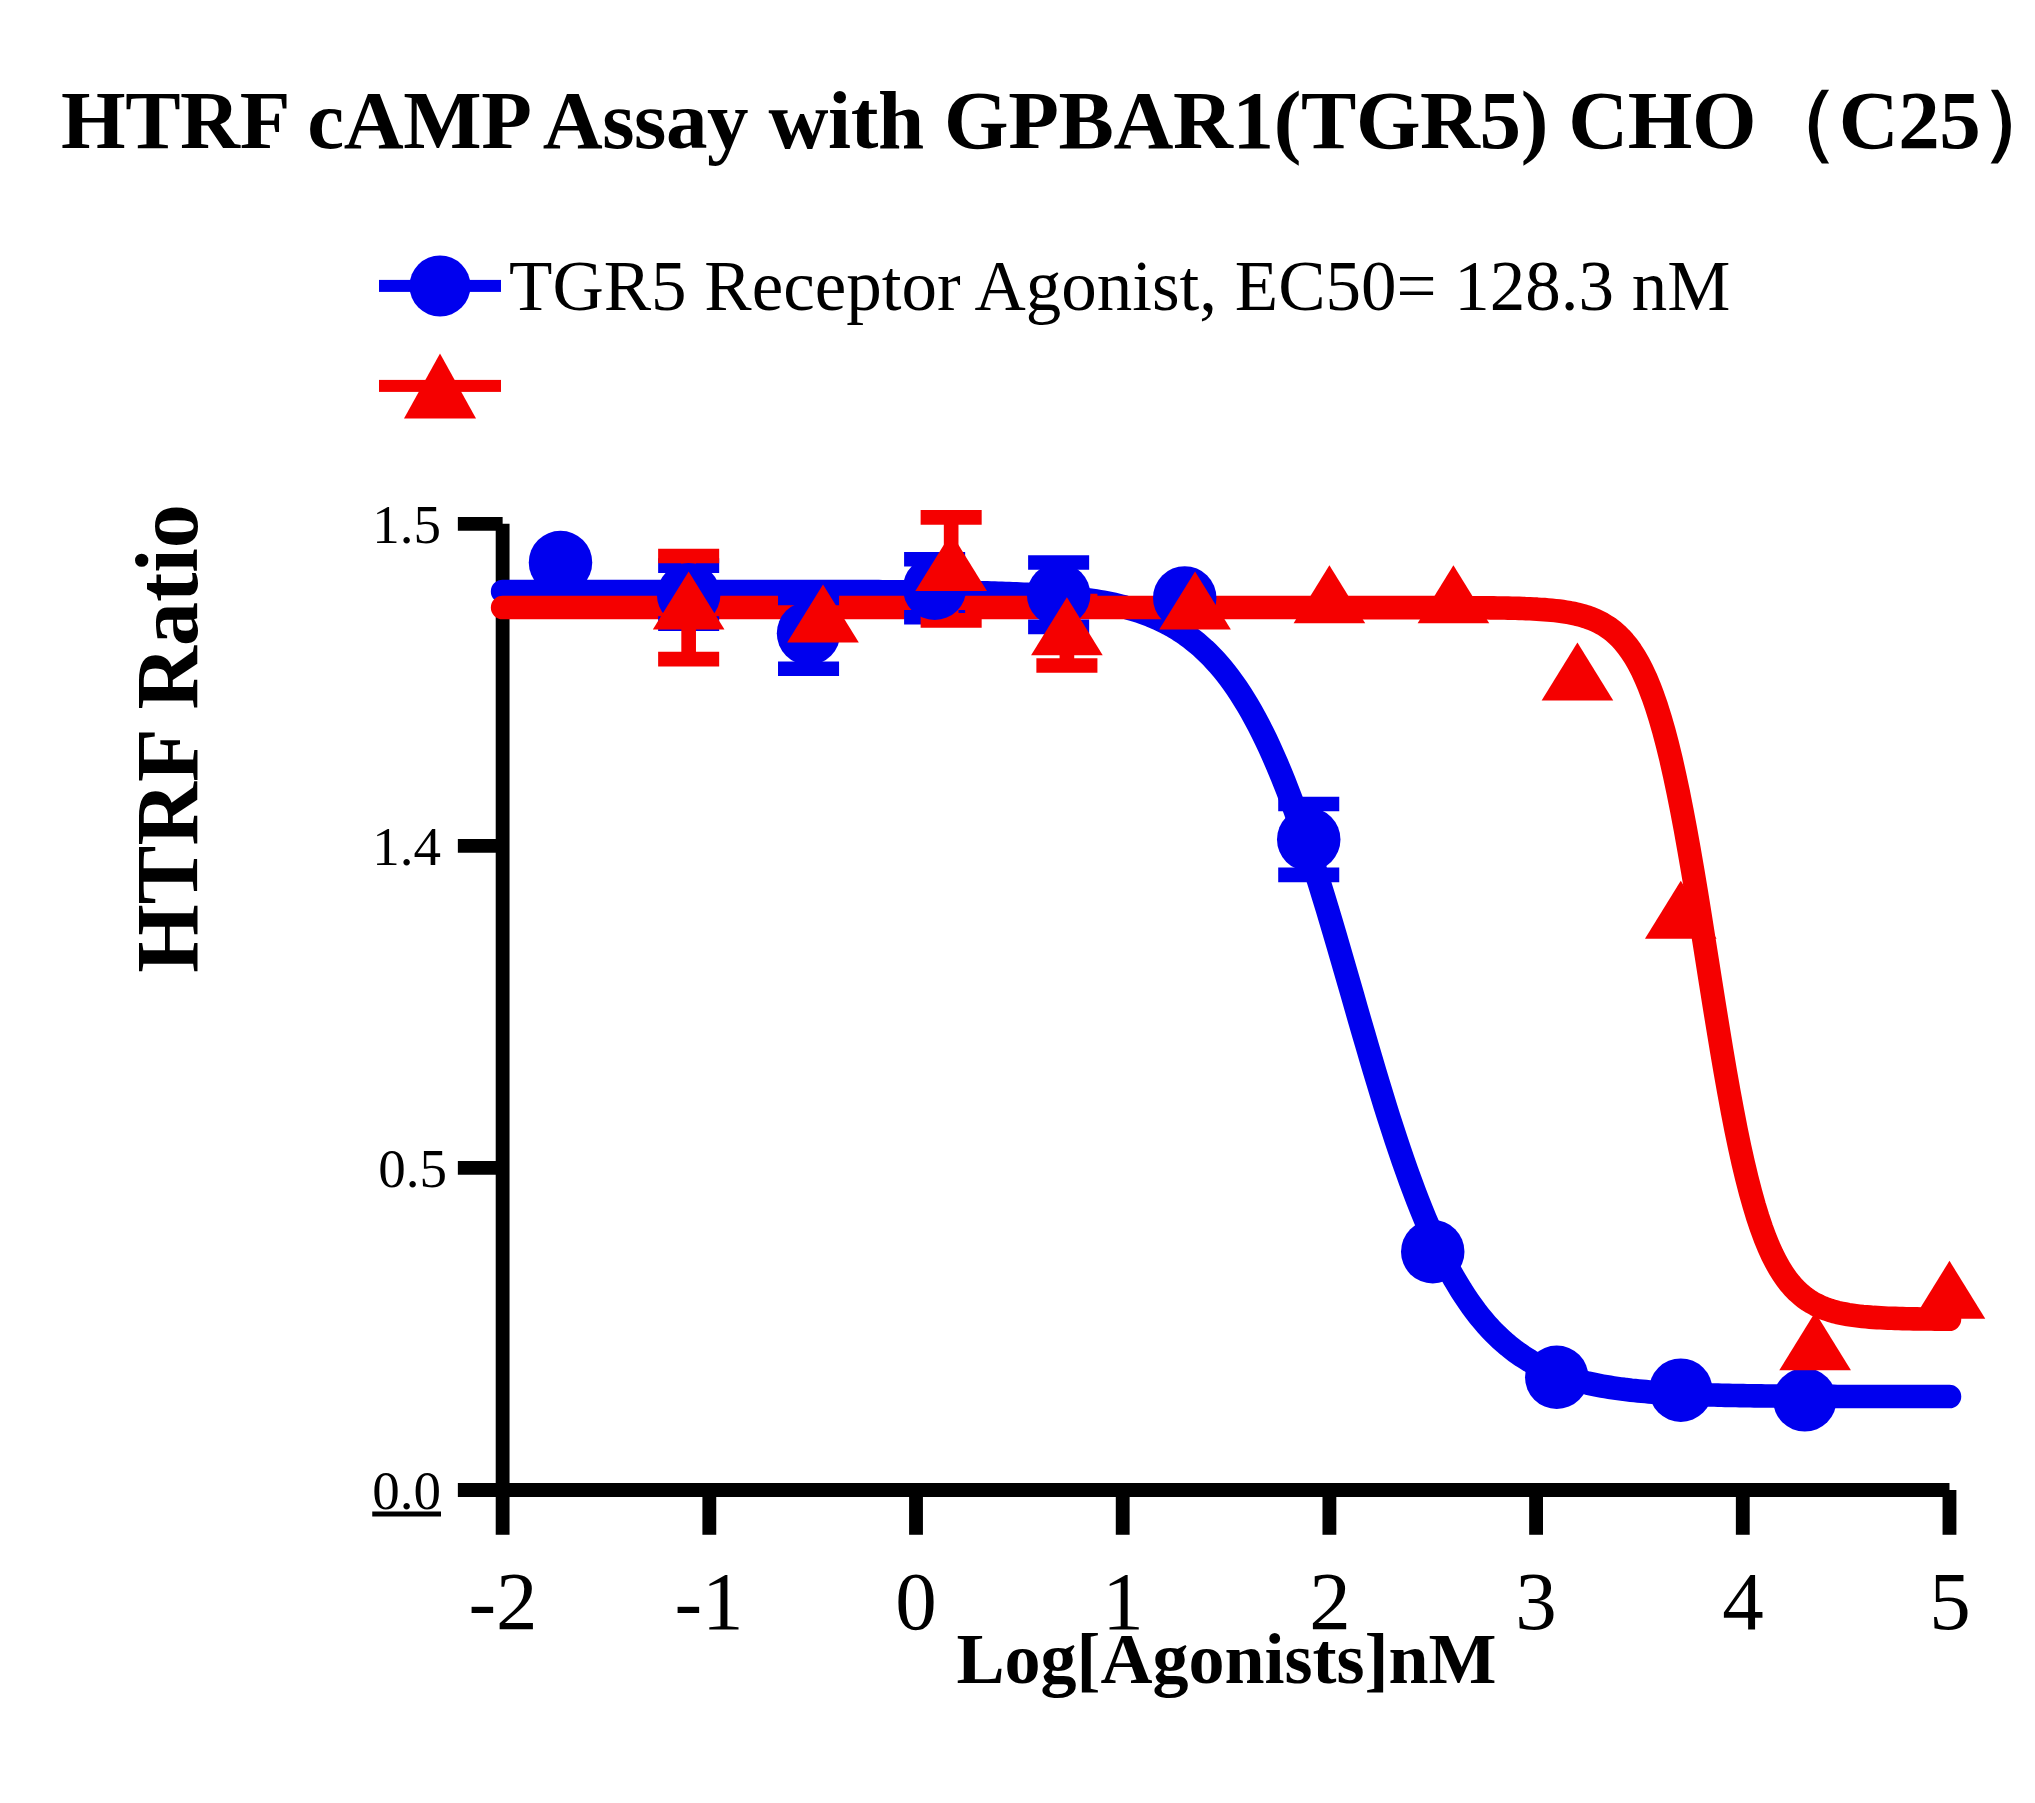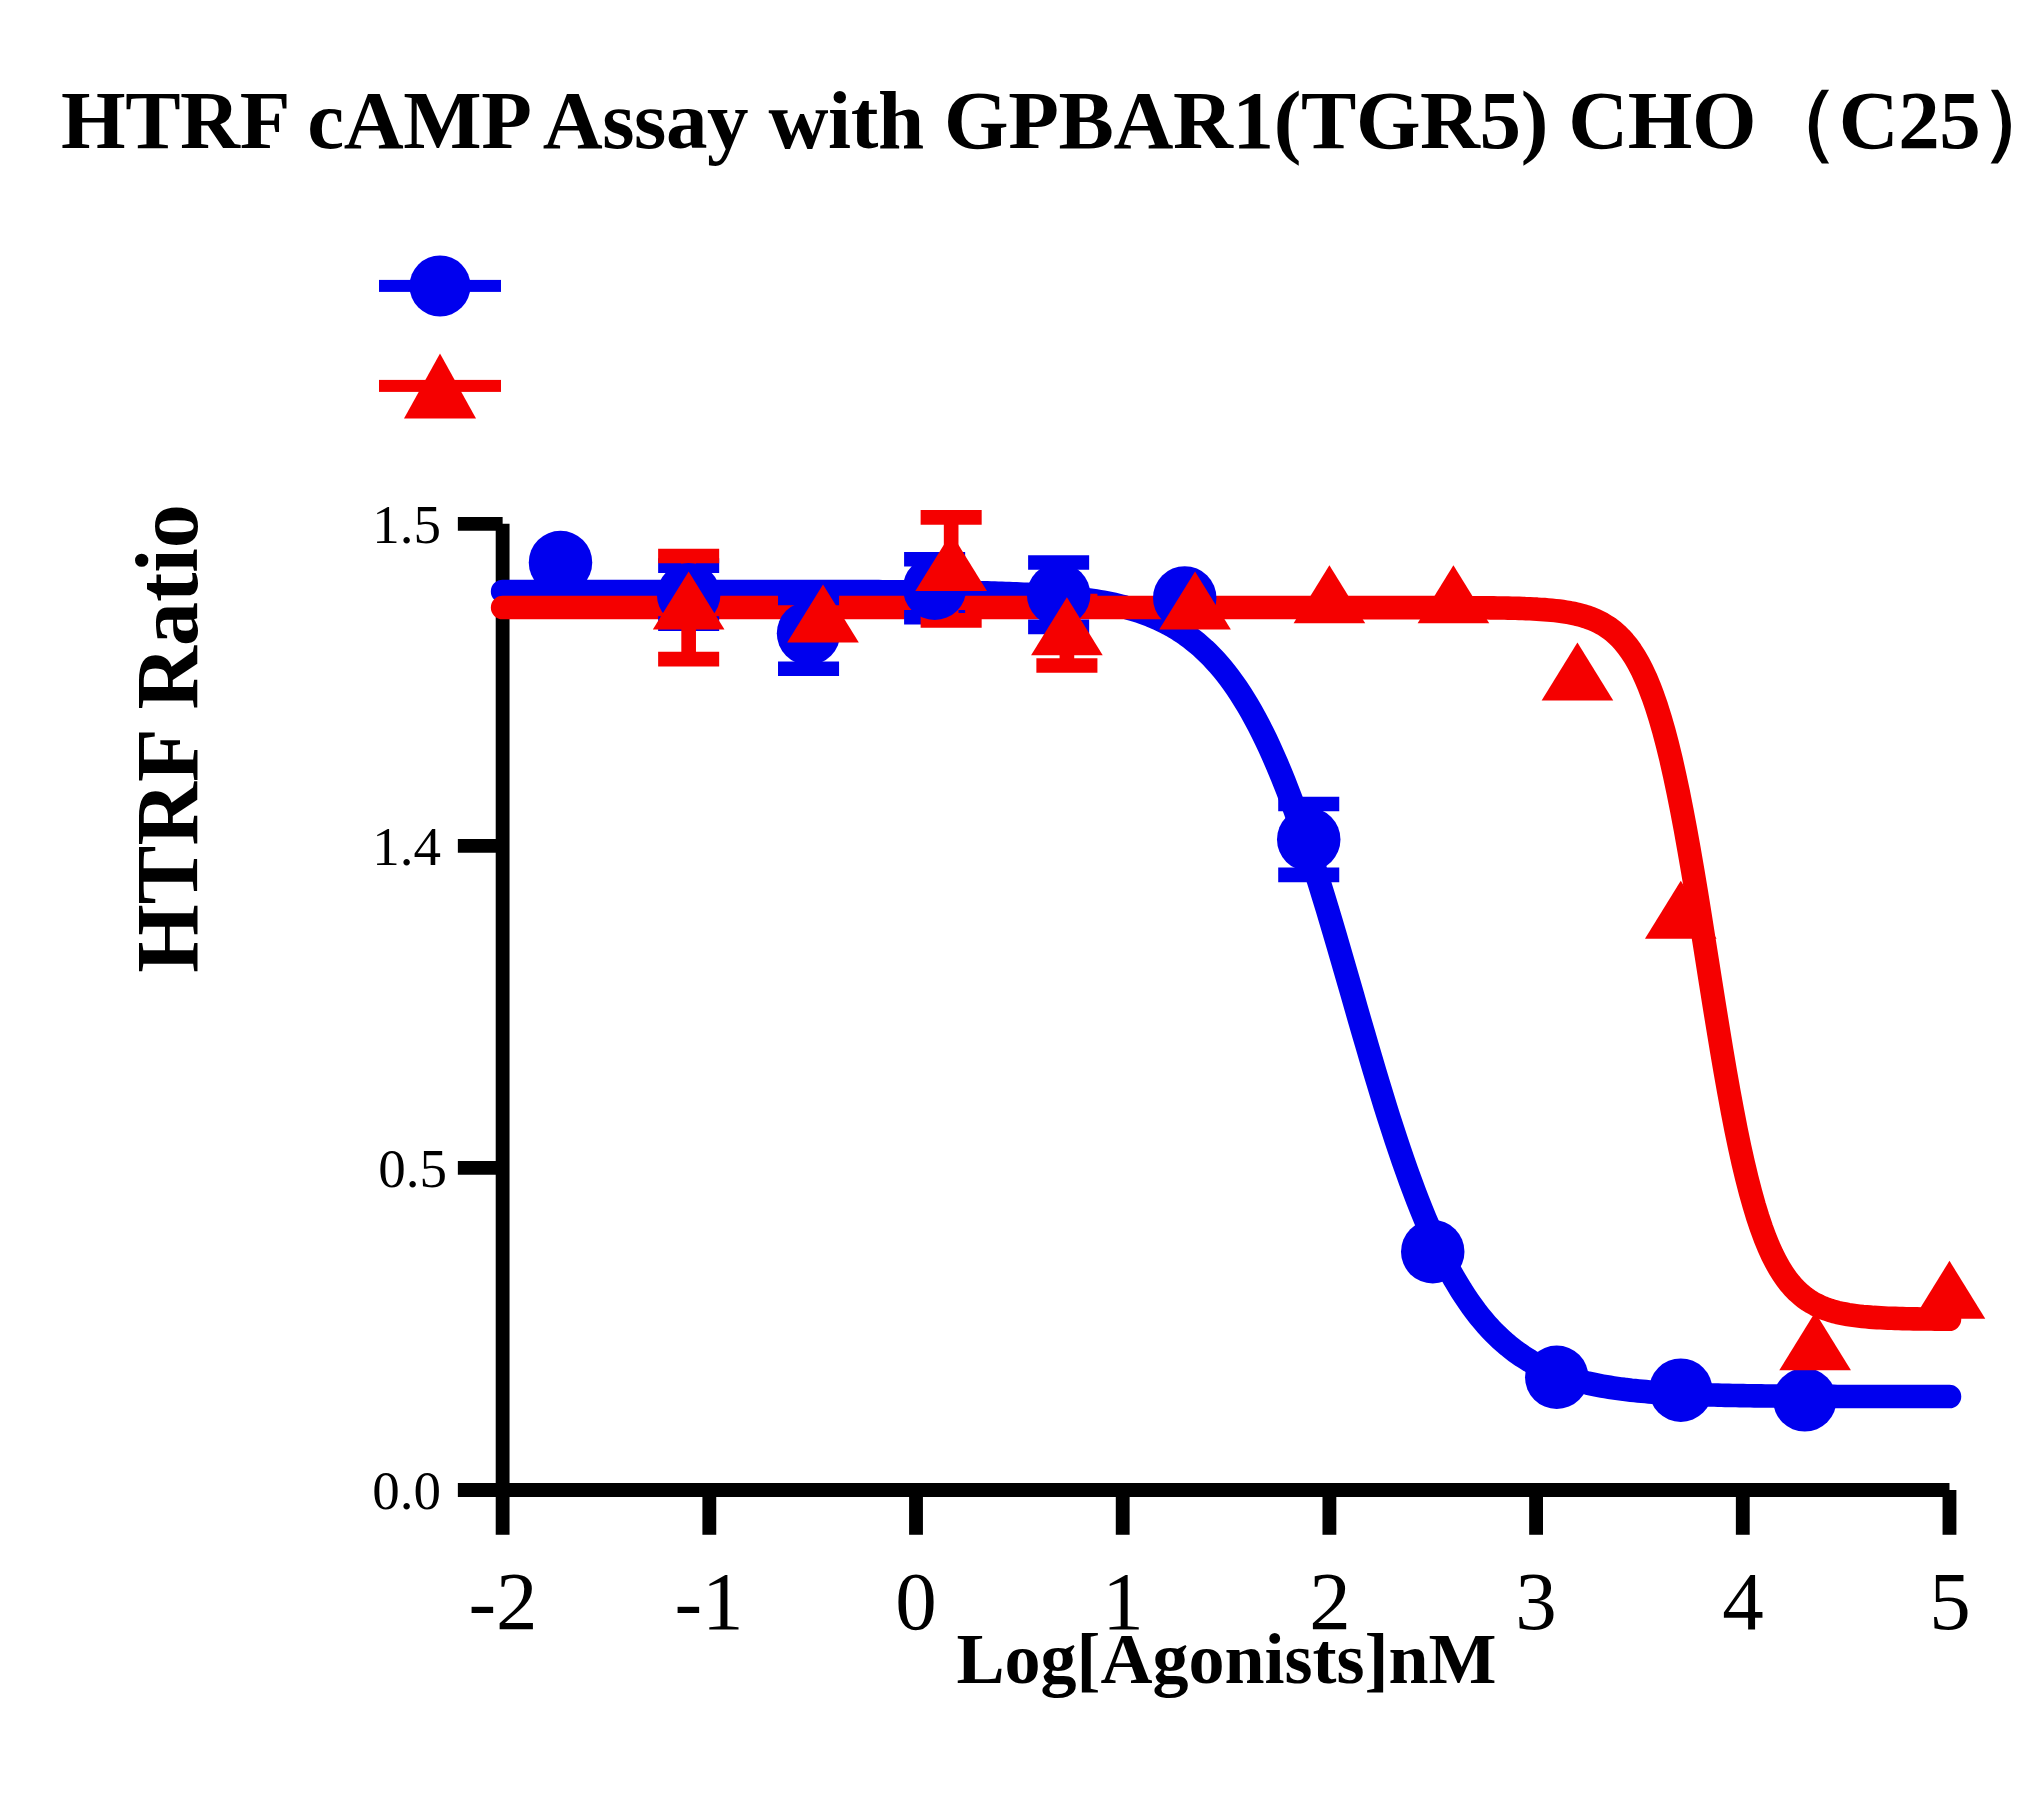--- a/index.html
+++ b/index.html
@@ -43,20 +43,21 @@
 <body>
 
 <div id="title">HTRF cAMP Assay with GPBAR1(TGR5) CHO（C25）</div>
 
 <div id="legend">
   <div class="legend-row">
     <span class="legend-mark">
       <span class="legend-line" id="ll0" style="background: rgb(0, 0, 238);"></span>
       <span class="legend-sym dot" id="ls0" style="background: rgb(0, 0, 238);"></span>
     </span>
+    <span class="legend-text">TGR5 Receptor Agonist, EC50= 128.3 nM</span>
   </div>
   <div class="legend-row">
     <span class="legend-mark">
       <span class="legend-line" id="ll1" style="background: rgb(245, 0, 0);"></span>
       <span class="legend-sym tri" id="ls1" style="border-bottom: 65px solid rgb(245, 0, 0);"></span>
     </span>
   </div>
 </div>
 
 <svg id="plot" width="2446" height="1803" viewBox="0 0 6010 4430">
@@ -136,21 +137,21 @@
     <polygon points="3571.1428571428573,1388.5328 3483.1428571428573,1531.0928000000001 3659.1428571428573,1531.0928000000001" fill="#F50000"></polygon>
     <polygon points="3875.857142857143,1578.4528 3787.857142857143,1721.0128000000002 3963.857142857143,1721.0128000000002" fill="#F50000"></polygon>
     <polygon points="4129.785714285714,2164.039466666666 4041.7857142857138,2306.599466666666 4217.785714285714,2306.599466666666" fill="#F50000"></polygon>
     <polygon points="4459.892857142857,3224.4261333333334 4371.892857142857,3366.9861333333333 4547.892857142857,3366.9861333333333" fill="#F50000"></polygon>
     <polygon points="4790,3097.8127999999997 4702,3240.3727999999996 4878,3240.3727999999996" fill="#F50000"></polygon>
   </svg>
 
 <div id="ylabel">HTRF Ratio</div>
 <div id="xlabel">Log[Agonists]nM</div>
 <div id="ticklabels">
-    <div class="ytick-lab" style="top: 1490px; left: 197px; right: auto;">0.0</div>
+    <div class="ytick-lab" style="top: 1490px; left: 197px; right: auto; text-decoration: underline;">0.0</div>
     <div class="ytick-lab" style="top: 1168px; left: 203px; right: auto;">0.5</div>
     <div class="ytick-lab" style="top: 846px; left: 197px; right: auto;">1.4</div>
     <div class="ytick-lab" style="top: 524px; left: 197px; right: auto;">1.5</div>
     <div class="xtick-lab" style="left: 503px; top: 1553px;">-2</div>
     <div class="xtick-lab" style="left: 709px; top: 1553px;">-1</div>
     <div class="xtick-lab" style="left: 916px; top: 1553px;">0</div>
     <div class="xtick-lab" style="left: 1123px; top: 1553px;">1</div>
     <div class="xtick-lab" style="left: 1330px; top: 1553px;">2</div>
     <div class="xtick-lab" style="left: 1536px; top: 1553px;">3</div>
     <div class="xtick-lab" style="left: 1743px; top: 1553px;">4</div>

